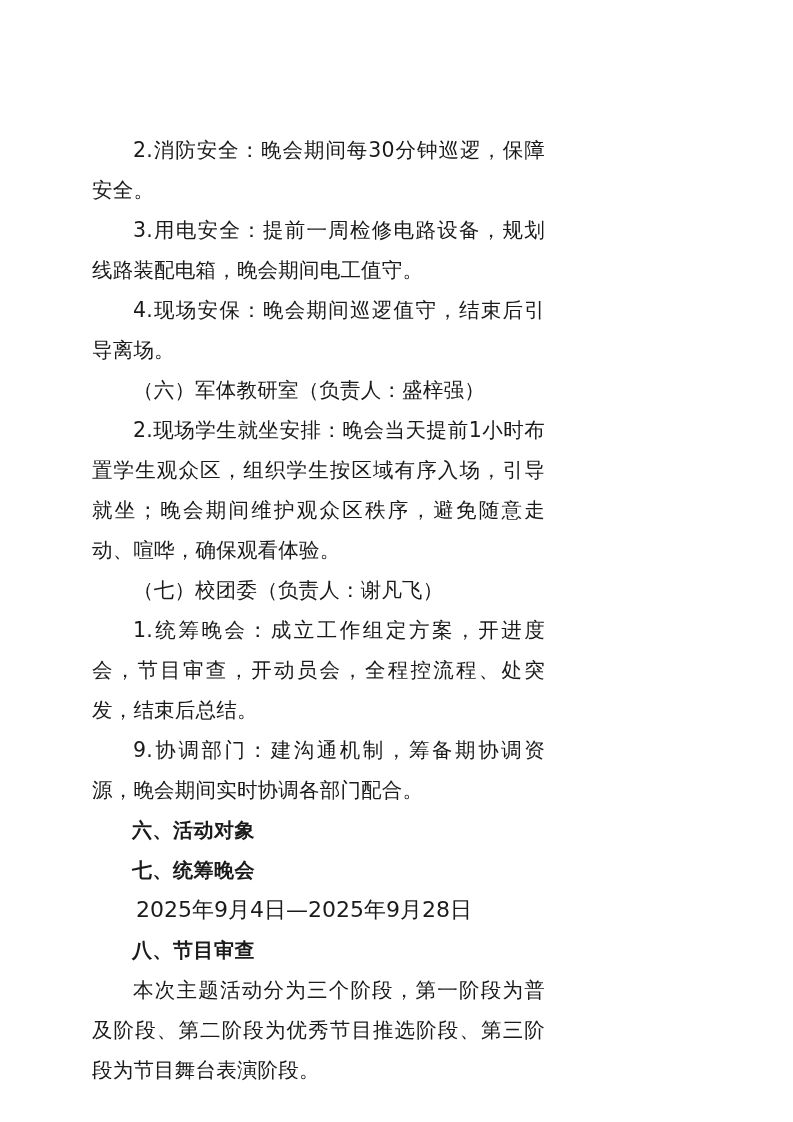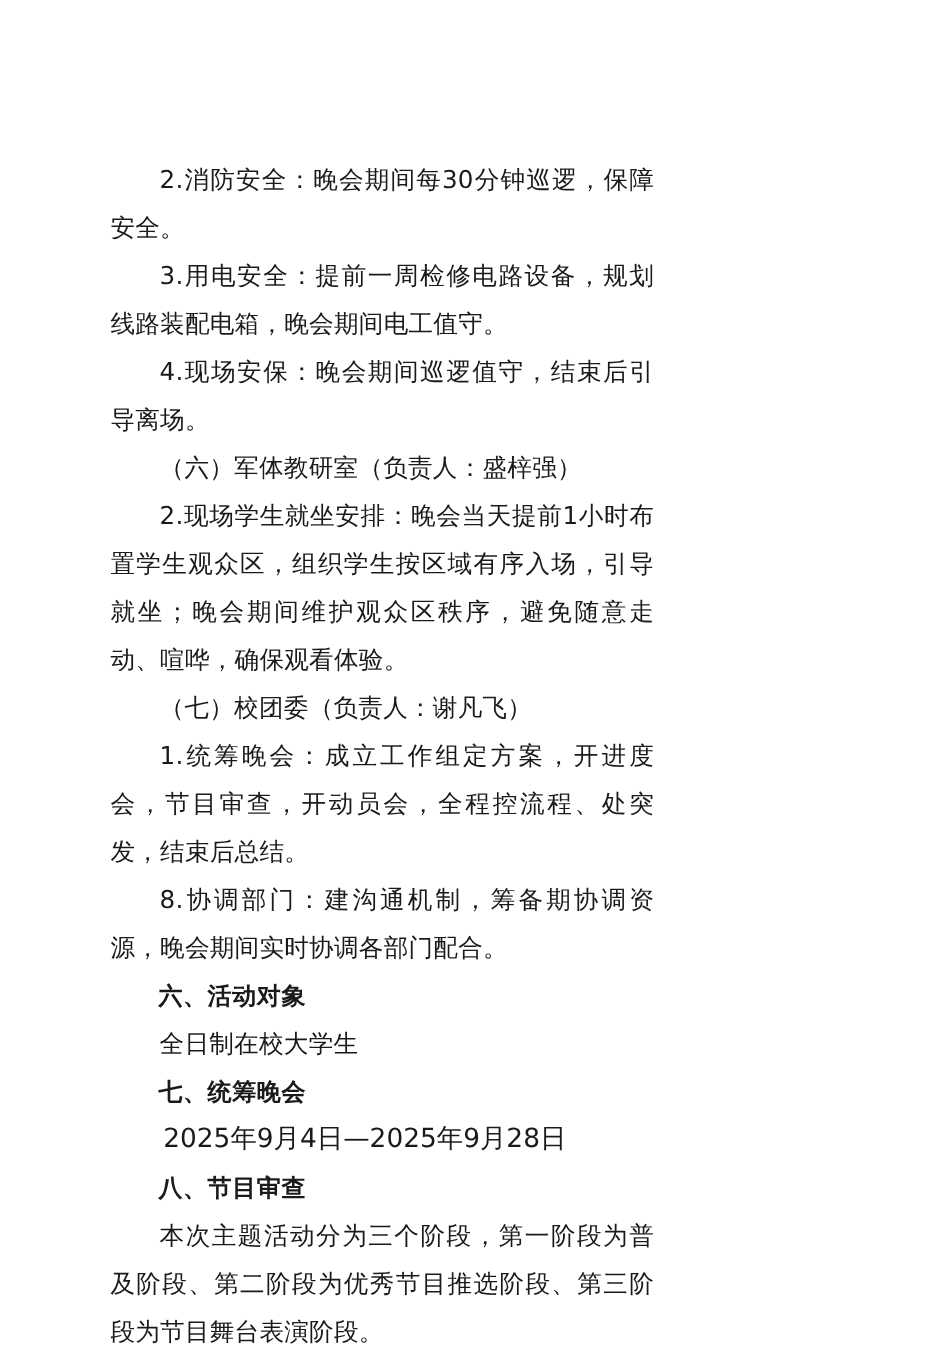--- a/index.html
+++ b/index.html
@@ -62,24 +62,23 @@
 <div class="page">
   <div class="doc-body">
 
     <p class="para">2.消防安全：晚会期间每30分钟巡逻，保障安全。</p>
     <p class="para">3.用电安全：提前一周检修电路设备，规划线路装配电箱，晚会期间电工值守。</p>
     <p class="para">4.现场安保：晚会期间巡逻值守，结束后引导离场。</p>
     <p class="para">（六）军体教研室（负责人：盛梓强）</p>
     <p class="para">2.现场学生就坐安排：晚会当天提前1小时布置学生观众区，组织学生按区域有序入场，引导就坐；晚会期间维护观众区秩序，避免随意走动、喧哗，确保观看体验。</p>
     <p class="para">（七）校团委（负责人：谢凡飞）</p>
     <p class="para">1.统筹晚会：成立工作组定方案，开进度会，节目审查，开动员会，全程控流程、处突发，结束后总结。</p>
-    <p class="para">8.协调部门：建沟通机制，筹备期协调资源，晚会期间实时协调各部门配合。</p>
+    <p class="para">9.协调部门：建沟通机制，筹备期协调资源，晚会期间实时协调各部门配合。</p>
 
     <p class="heading">六、活动对象</p>
-    <p class="plain">全日制在校大学生</p>
 
     <p class="heading">七、统筹晚会</p>
     <p class="date-line">2025年9月4日—2025年9月28日</p>
 
     <p class="heading">八、节目审查</p>
     <p class="para">本次主题活动分为三个阶段，第一阶段为普及阶段、第二阶段为优秀节目推选阶段、第三阶段为节目舞台表演阶段。</p>
 
   </div>
 </div>
 

